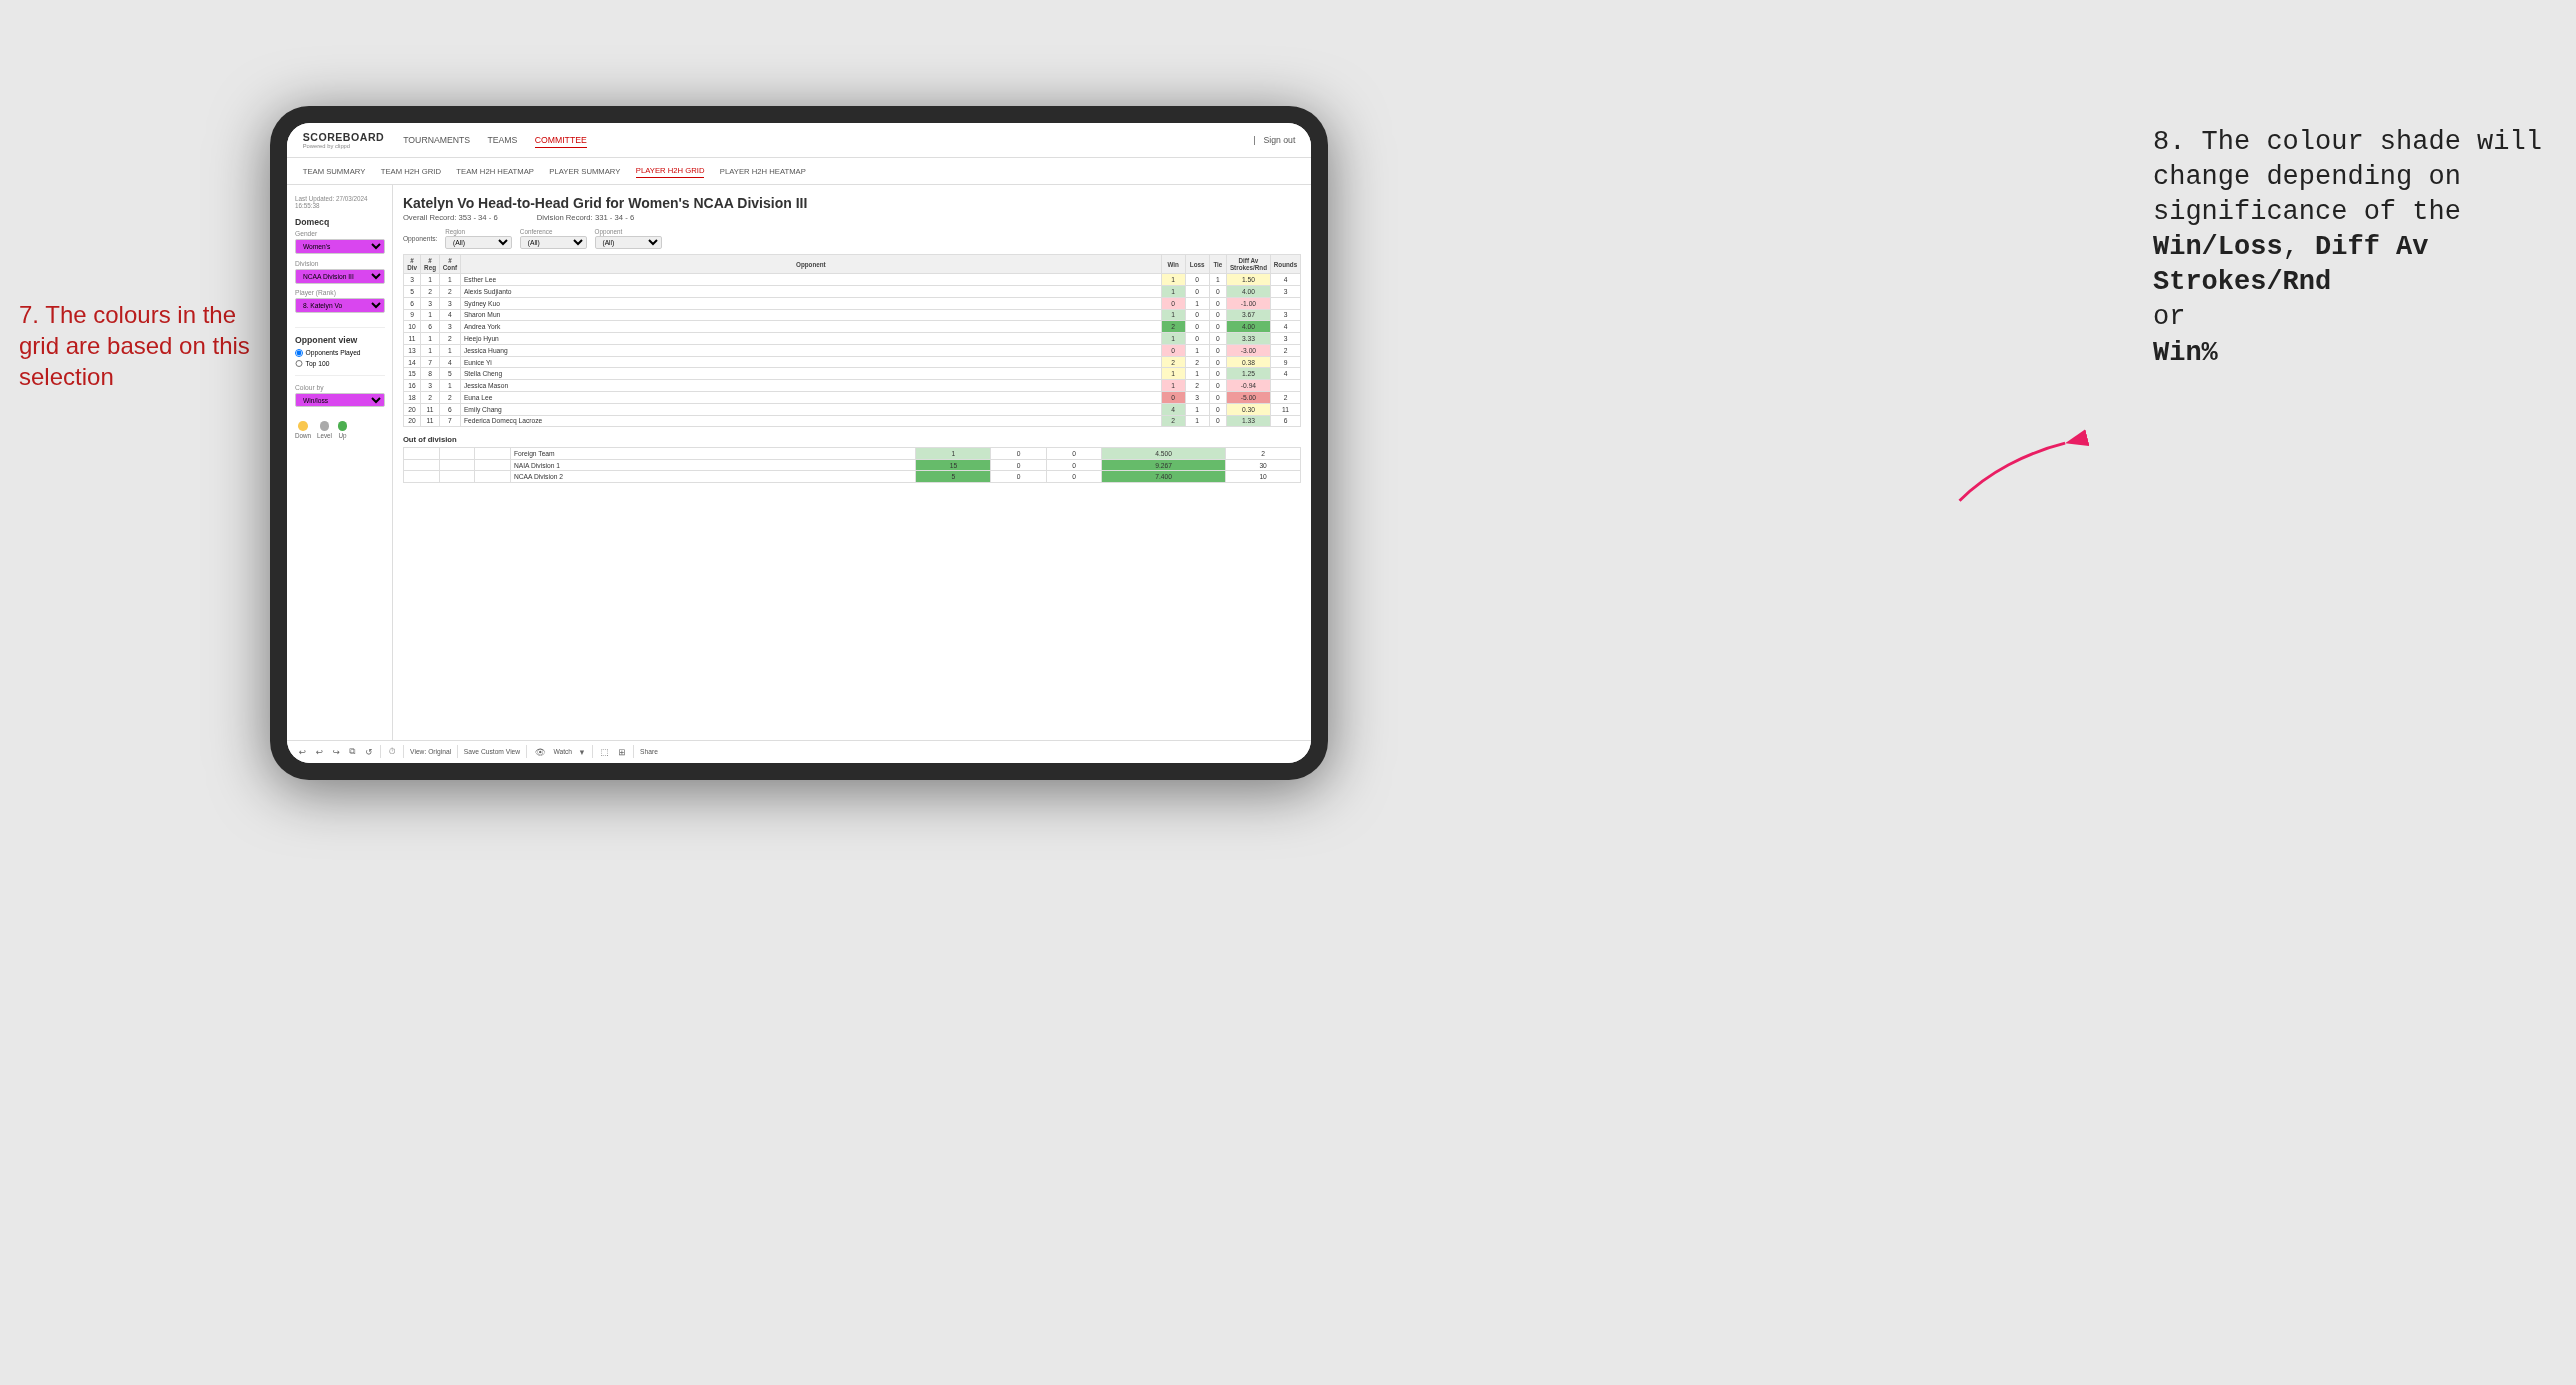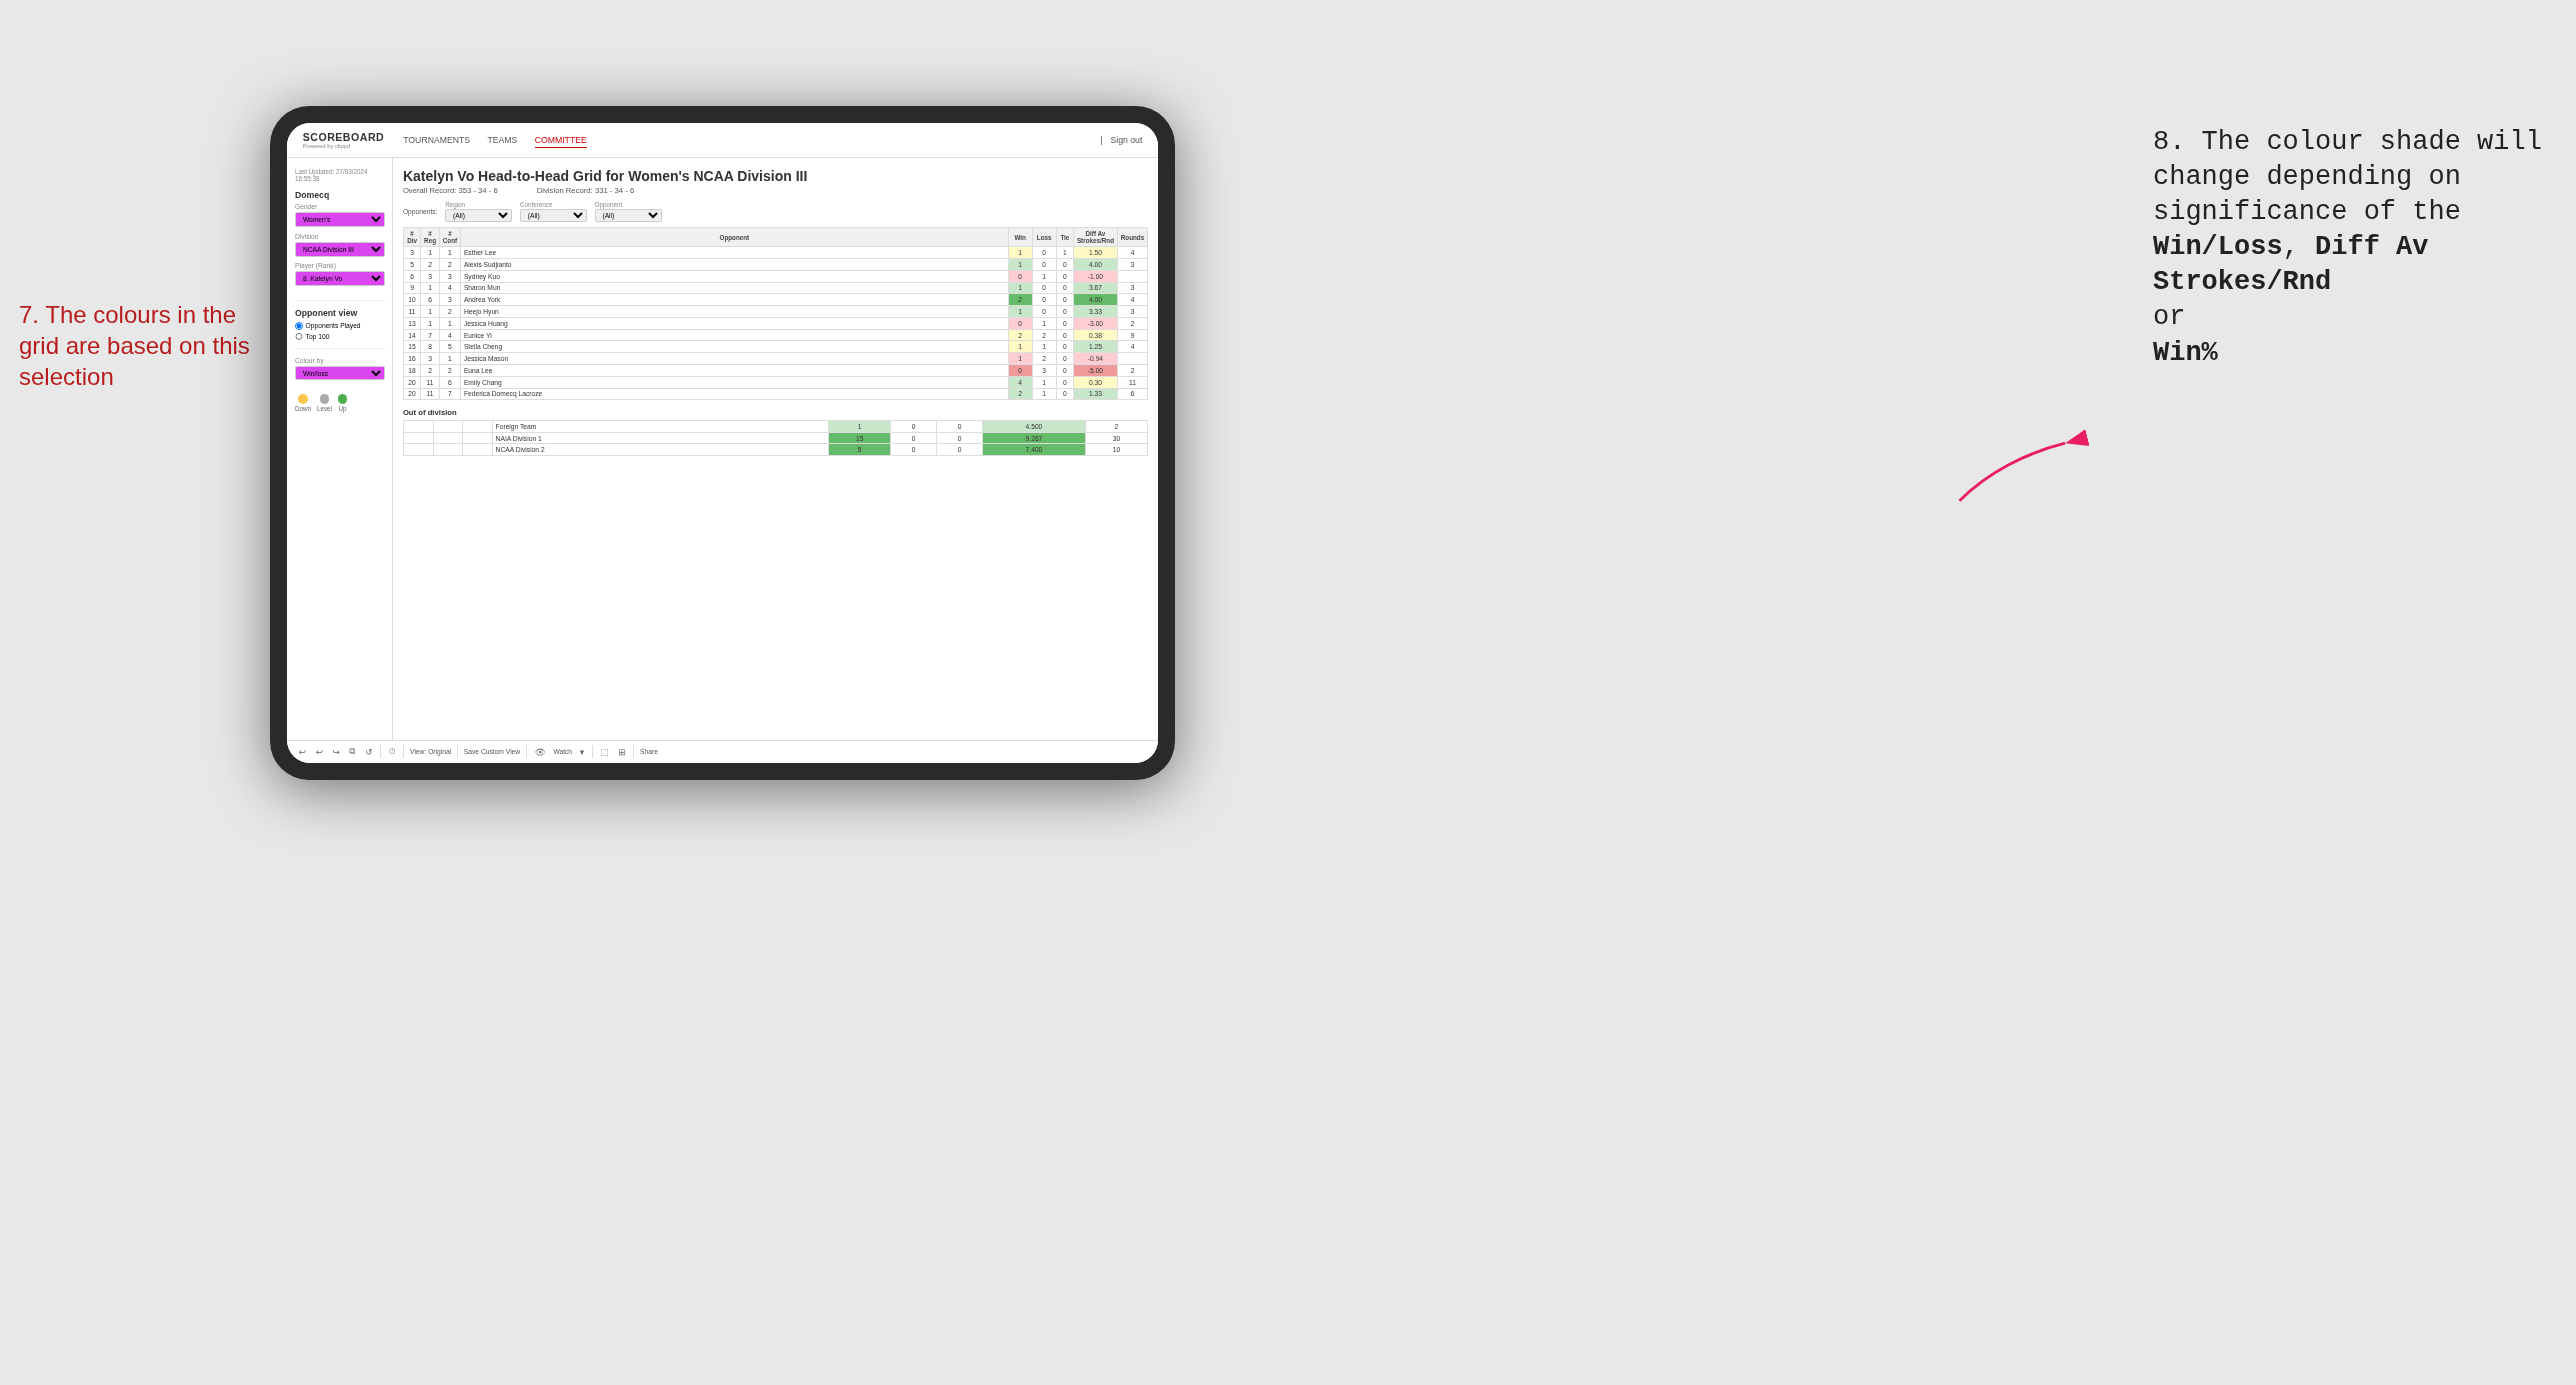--- a/index.html
+++ b/index.html
@@ -10,21 +10,21 @@
       height: 1386px;
       position: relative;
       overflow: hidden;
     }
 
     
     .tablet-frame {
       position: absolute;
       left: 270px;
       top: 106px;
-      width: 905px;
+      width: 1058px;
       height: 674px;
       background: #2a2a2a;
       border-radius: 39px;
       box-shadow: 0 9.6px 58px rgba(0,0,0,0.5);
       padding: 17.3px;
     }
 
     .tablet-screen {
       width: 100%;
       height: 100%;
@@ -414,20 +414,28 @@
         <a class="nav-link">TOURNAMENTS</a>
         <a class="nav-link">TEAMS</a>
         <a class="nav-link active">COMMITTEE</a>
       </div>
       <div class="nav-right">
         <span>|</span>
         <a>Sign out</a>
       </div>
     </div>
 
+    <div class="sub-nav">
+      <a class="sub-nav-link">TEAM SUMMARY</a>
+      <a class="sub-nav-link">TEAM H2H GRID</a>
+      <a class="sub-nav-link">TEAM H2H HEATMAP</a>
+      <a class="sub-nav-link">PLAYER SUMMARY</a>
+      <a class="sub-nav-link active">PLAYER H2H GRID</a>
+      <a class="sub-nav-link">PLAYER H2H HEATMAP</a>
+    </div>
 
     <div class="main-content">
 
       <div class="sidebar">
         <div class="sidebar-last-updated">
           <span>Last Updated: 27/03/2024</span><br>
           <span>16:55:38</span>
         </div>
 
         <div class="sidebar-section-title">Domecq</div>

